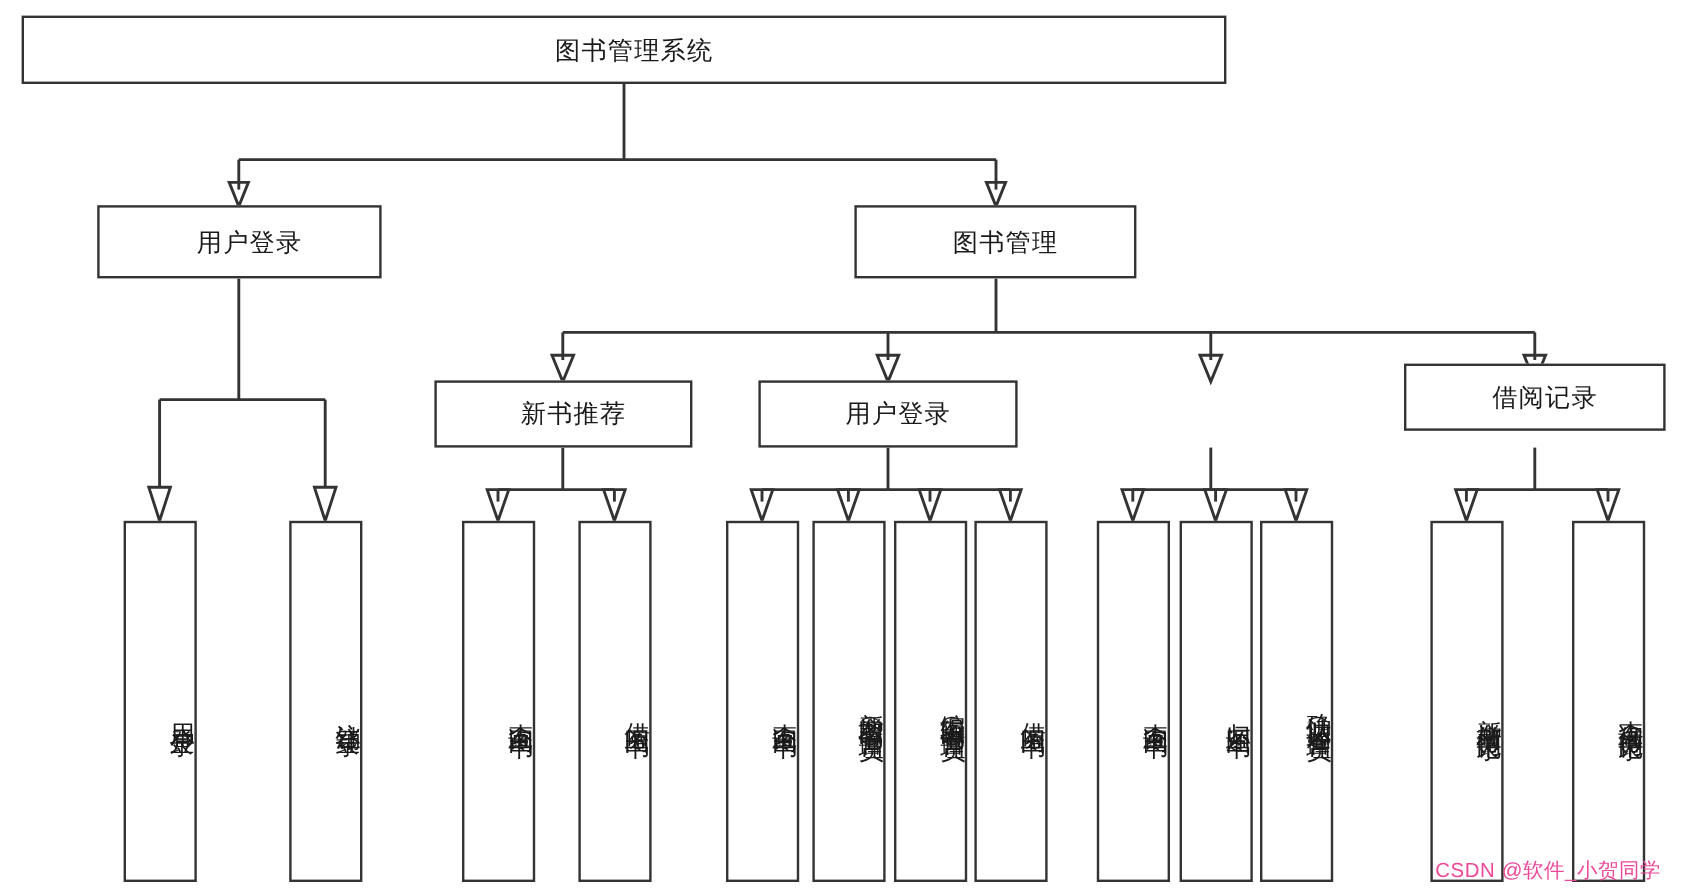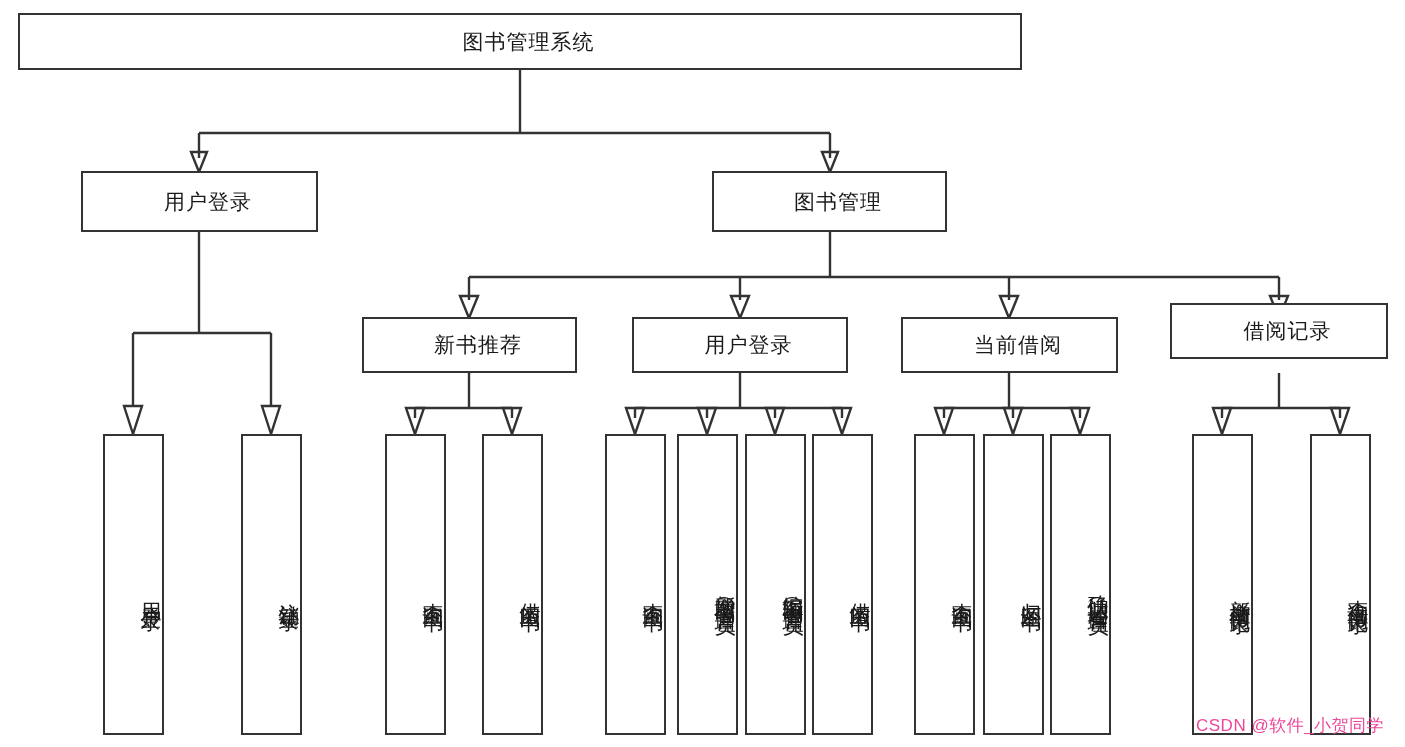--- a/index.html
+++ b/index.html
@@ -142,23 +142,20 @@
   <div class="node horiz" style="left:712px; top:171px; width:235px; height:61px;">
     <span>图书管理</span>
   </div>
 
   <div class="node horiz" style="left:362px; top:317px; width:215px; height:56px;">
     <span>新书推荐</span>
   </div>
   <div class="node horiz" style="left:632px; top:317px; width:216px; height:56px;">
     <span>用户登录</span>
   </div>
-  <div class="node horiz" style="left:901px; top:317px; width:217px; height:56px;">
-    <span>当前借阅</span>
-  </div>
   <div class="node horiz" style="left:1170px; top:303px; width:218px; height:56px;">
     <span>借阅记录</span>
   </div>
 
   <div class="node vert" style="left:103px; top:434px; width:61px; height:301px;">
     <span>用户登录</span>
   </div>
   <div class="node vert" style="left:241px; top:434px; width:61px; height:301px;">
     <span>注销登录</span>
   </div>

